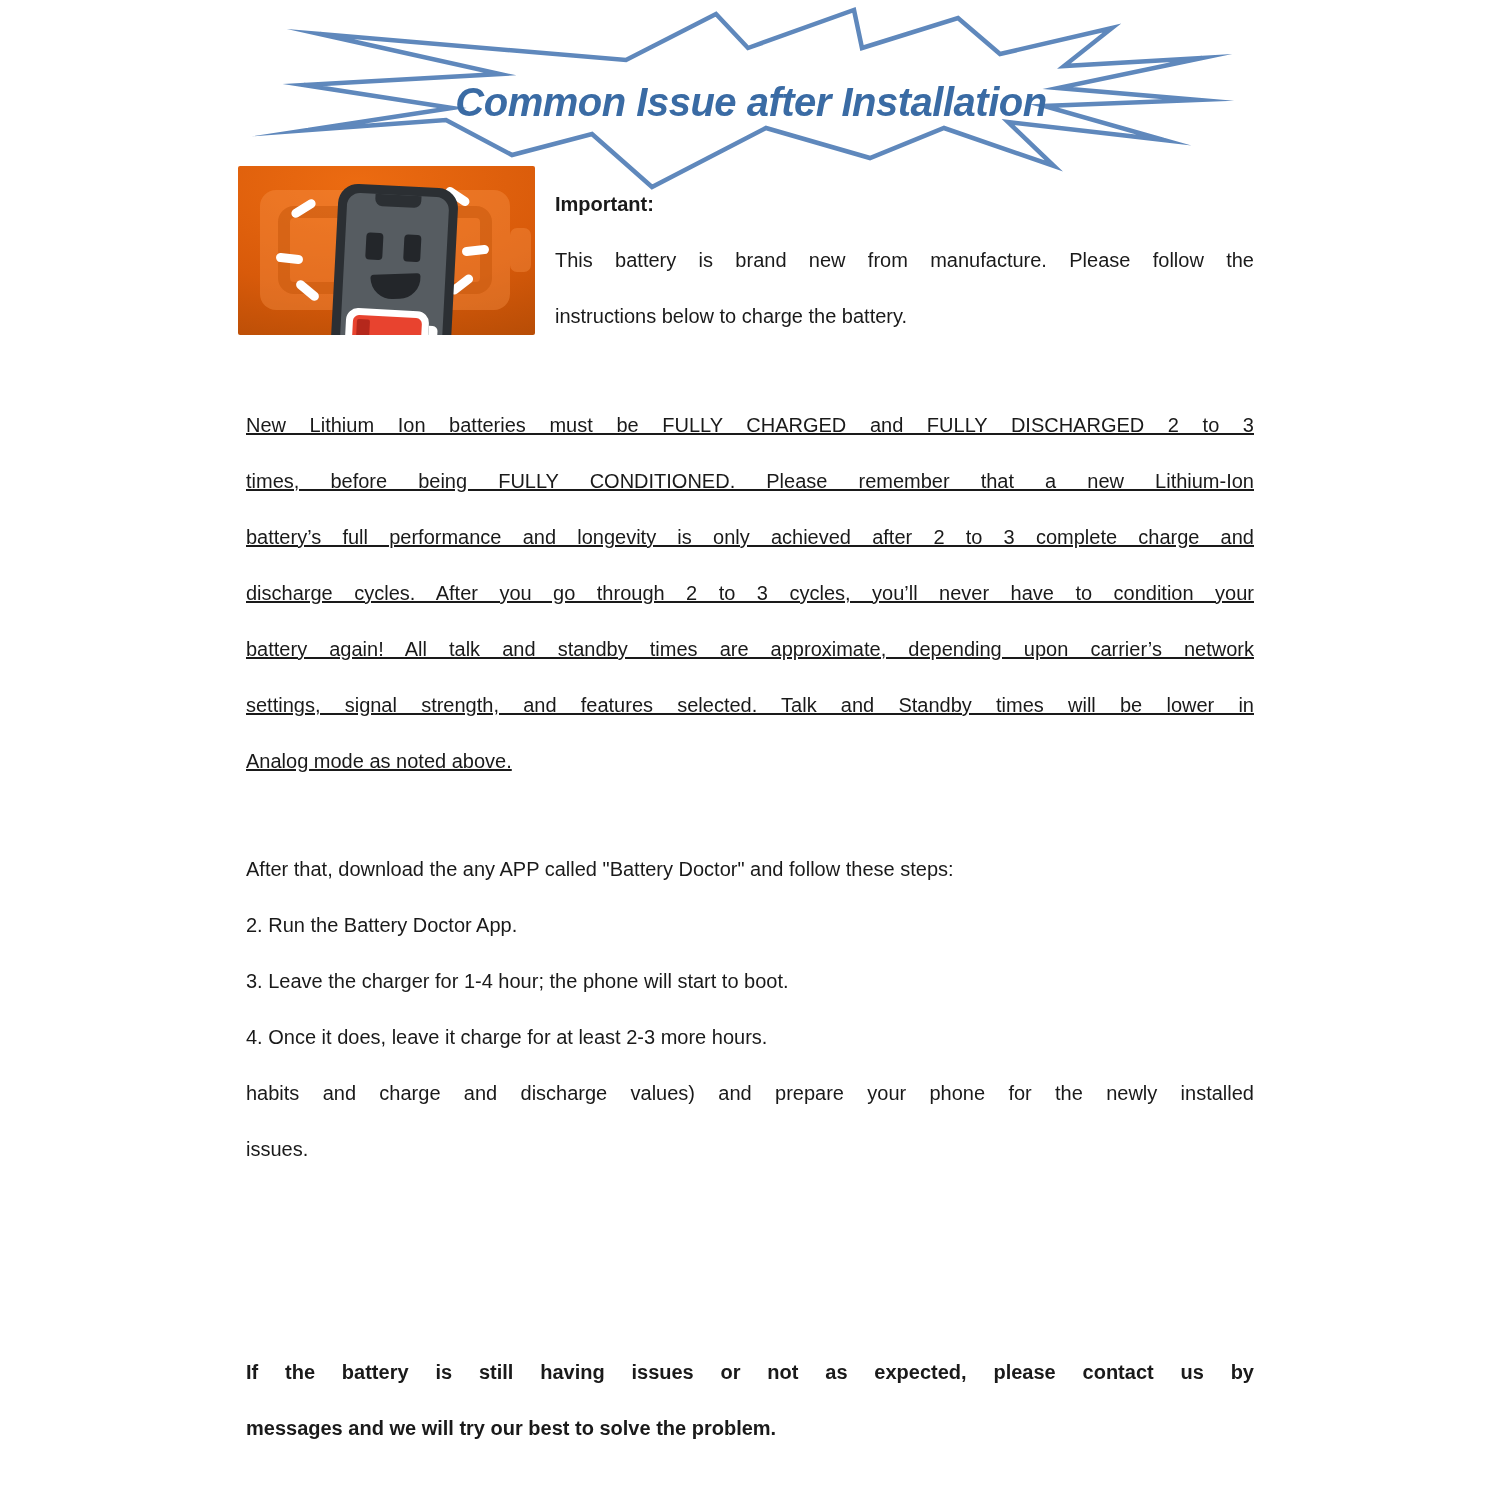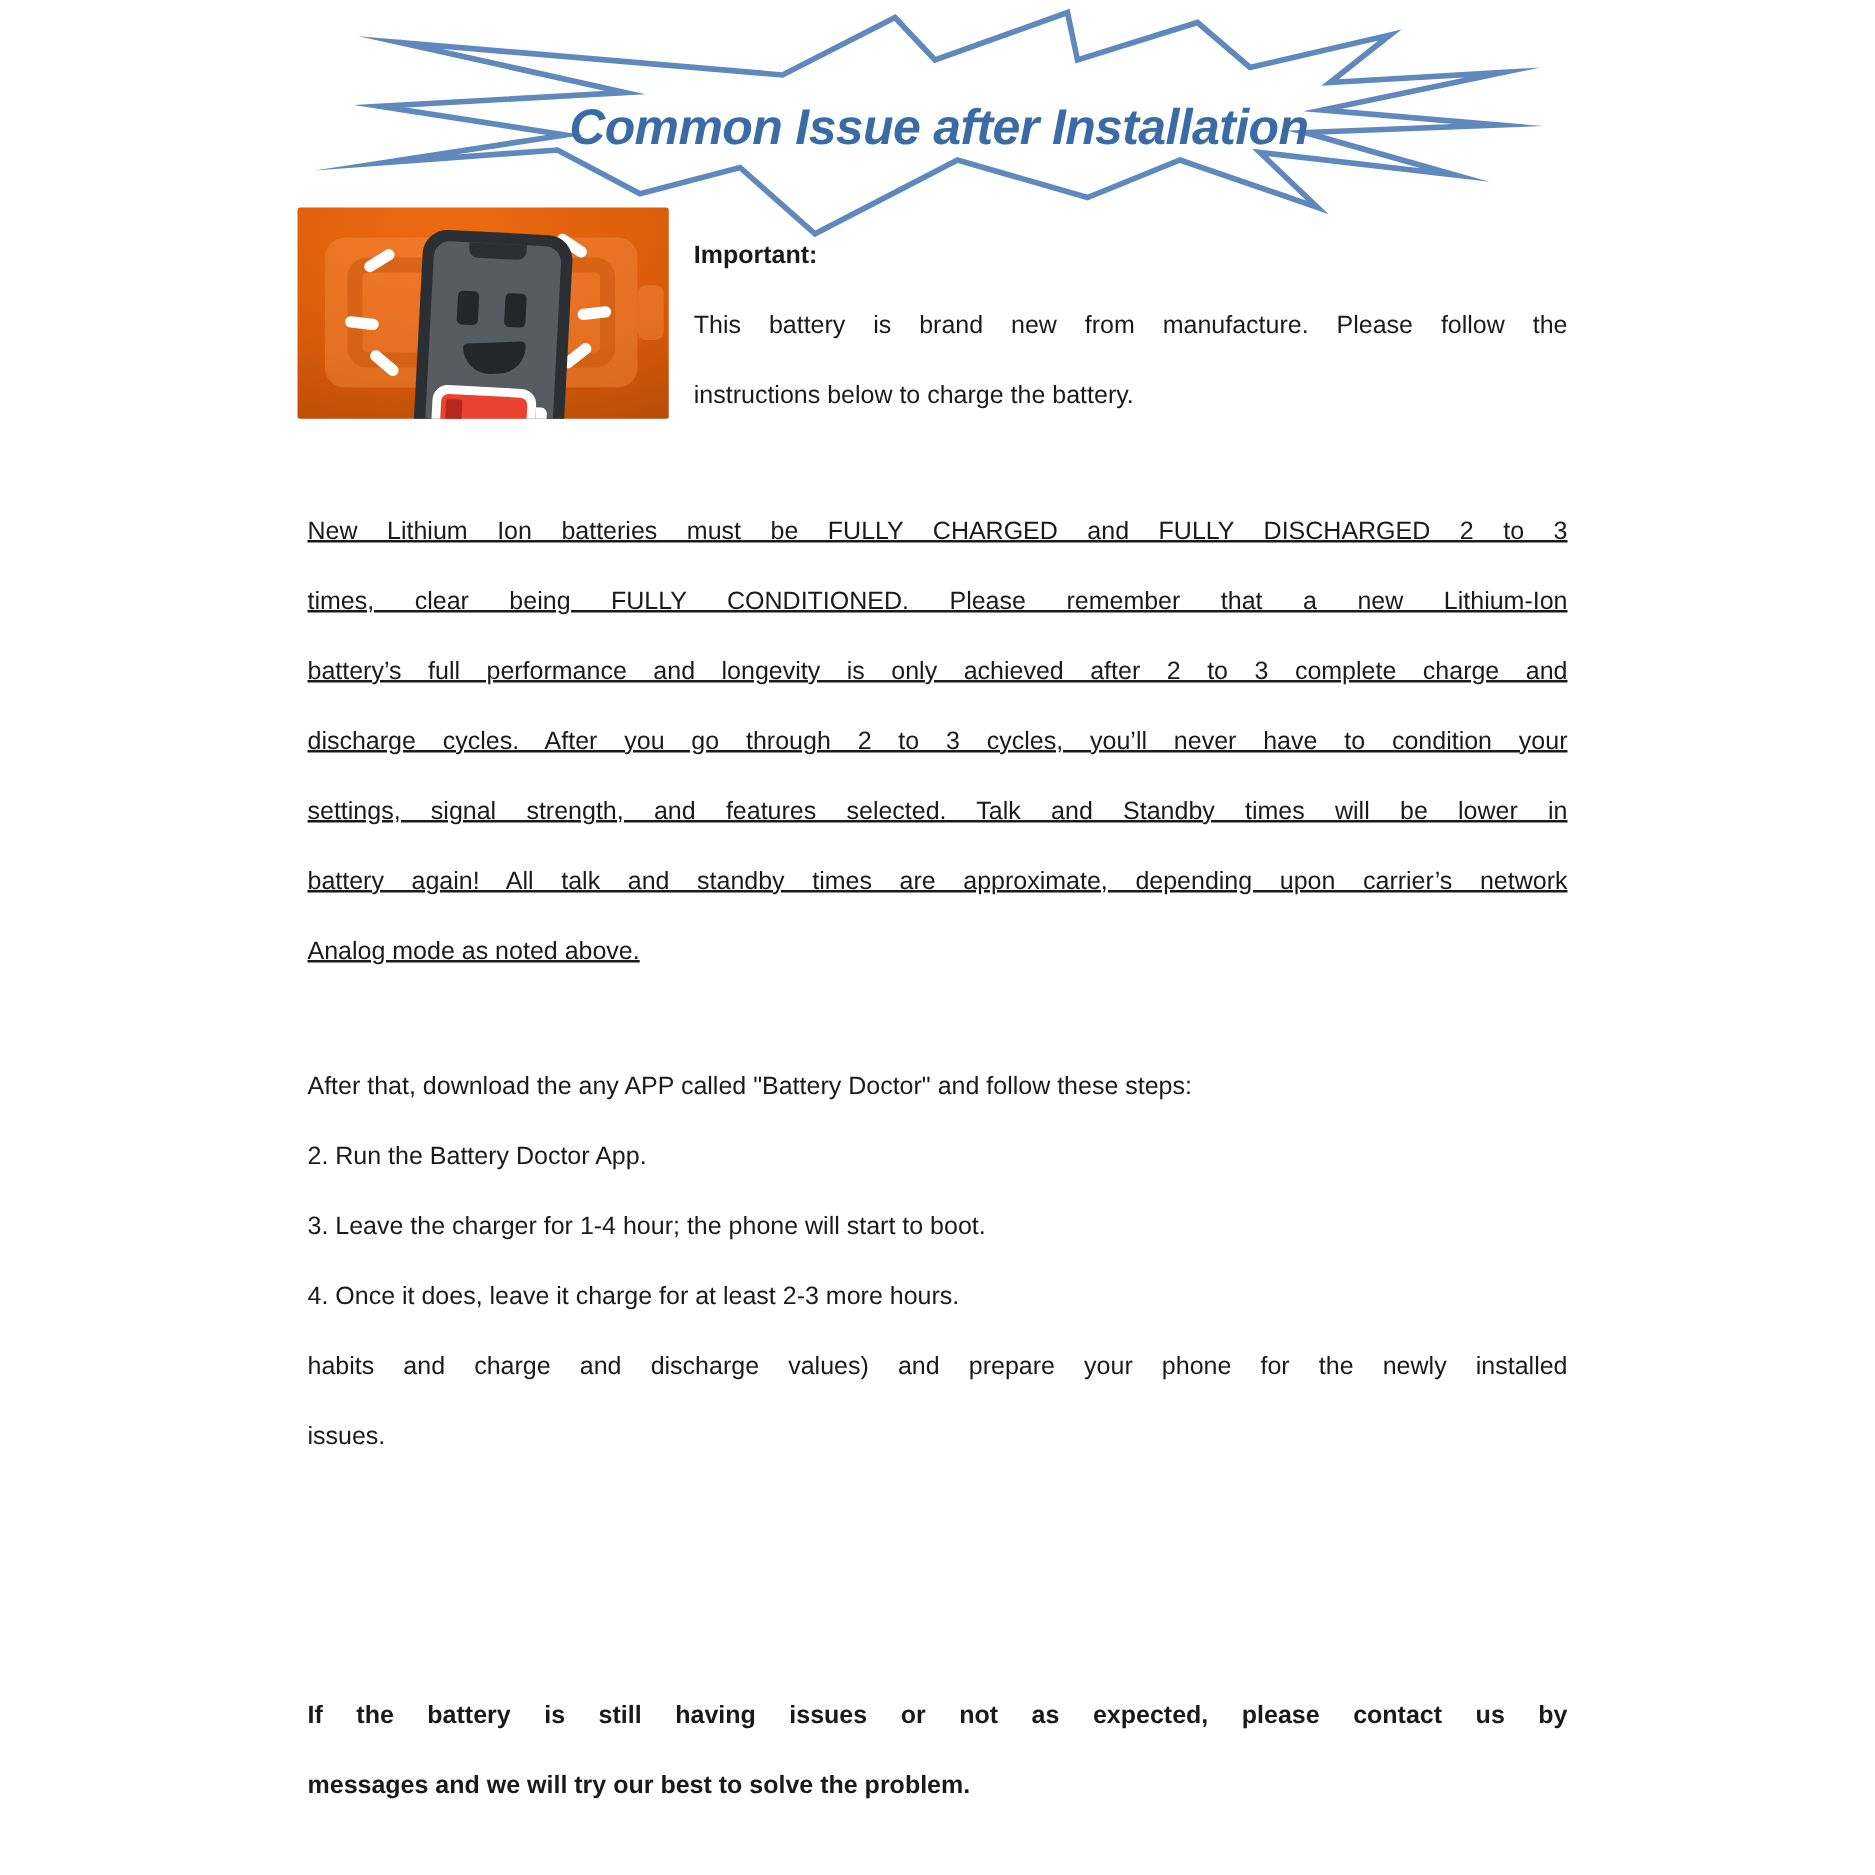--- a/index.html
+++ b/index.html
@@ -102,25 +102,25 @@
   <div class="textblock important-block">
     <div class="bold">Important:</div>
     <div>
         <div class="jfull">This battery is brand new from manufacture. Please follow the</div>
         <div class="">instructions below to charge the battery.</div>
       </div>
   </div>
 
   <div class="textblock para1">
       <div class="jfull">New Lithium Ion batteries must be FULLY CHARGED and FULLY DISCHARGED 2 to 3</div>
-      <div class="jfull">times, clear being FULLY CONDITIONED. Please remember that a new Lithium-Ion</div>
+      <div class="jfull">times, before being FULLY CONDITIONED. Please remember that a new Lithium-Ion</div>
       <div class="jfull">battery’s full performance and longevity is only achieved after 2 to 3 complete charge and</div>
       <div class="jfull">discharge cycles. After you go through 2 to 3 cycles, you’ll never have to condition your</div>
+      <div class="jfull">battery again! All talk and standby times are approximate, depending upon carrier’s network</div>
       <div class="jfull">settings, signal strength, and features selected. Talk and Standby times will be lower in</div>
-      <div class="jfull">battery again! All talk and standby times are approximate, depending upon carrier’s network</div>
       <div class="">Analog mode as noted above.</div>
     </div>
 
   <div class="textblock steps-block">
     <div>After that, download the any APP called "Battery Doctor" and follow these steps:</div>
     <div>2. Run the Battery Doctor App.</div>
     <div>3. Leave the charger for 1-4 hour; the phone will start to boot.</div>
     <div>4. Once it does, leave it charge for at least 2-3 more hours.</div>
     <div>
         <div class="jfull">habits and charge and discharge values) and prepare your phone for the newly installed</div>

